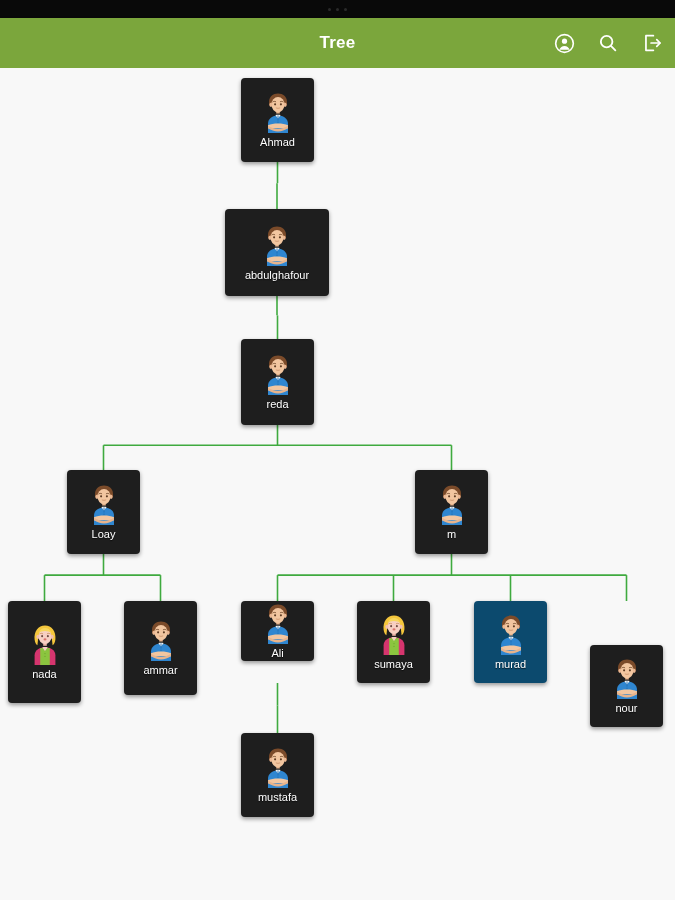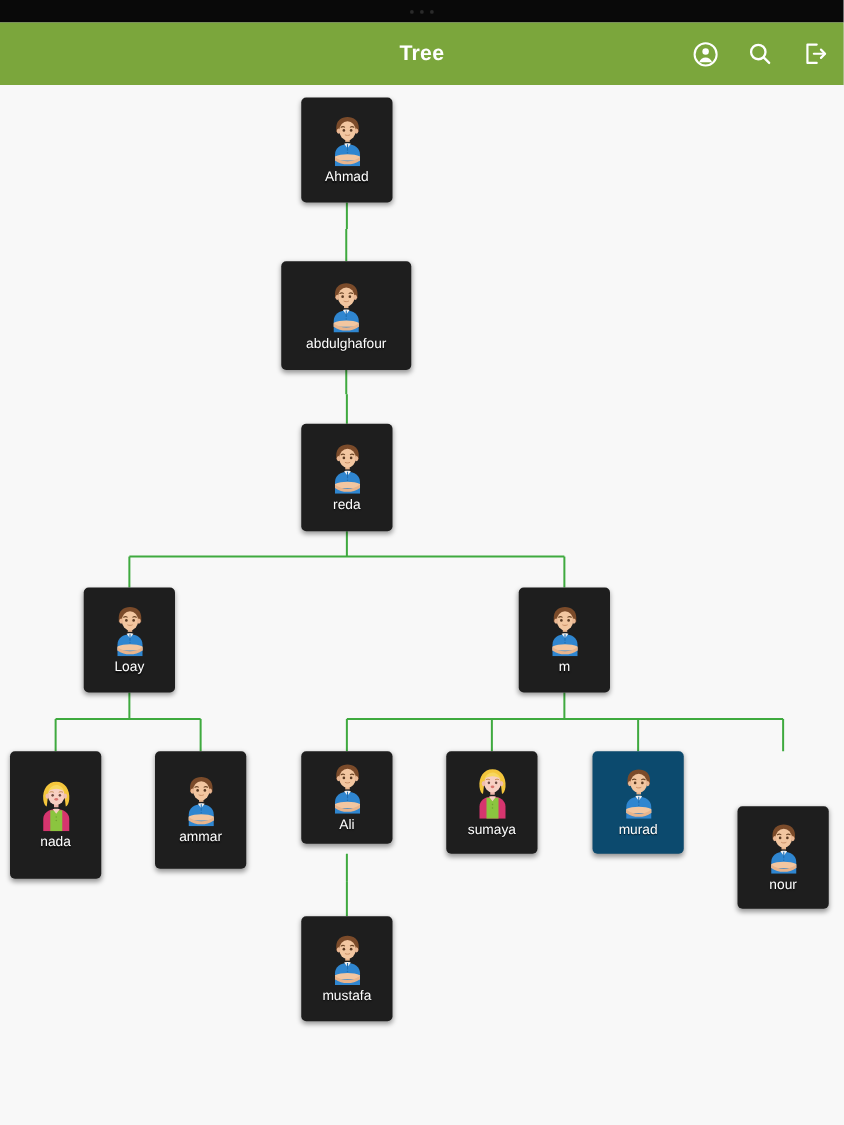--- a/index.html
+++ b/index.html
@@ -353,21 +353,21 @@
     <path d="M16.3 25.9L19 29.6l2.7-3.7c-1.8-.35-3.6-.35-5.4 0z" fill="#f2f2f2"></path>
     <path d="M19 26.4v5.2" stroke="#1f6eb2" stroke-width="0.9"></path>
     <circle cx="19" cy="33.2" r="0.62" fill="#1f6eb2"></circle>
     <circle cx="19" cy="35.6" r="0.62" fill="#1f6eb2"></circle>
     <path d="M9 36.2c2.6-1.2 6-1.8 10-1.8s7.4.6 10 1.8v3.1H9z" fill="#f2c6a0"></path>
     <path d="M9 36.6c3 2.3 6.4 3.4 10 3.4s7-1.1 10-3.4v2.7c-3 2.1-6.3 3.1-10 3.1s-7-1-10-3.1z" fill="#e8b48c"></path>
   </svg>
           </div>
           <div class="label" style="color: rgb(255, 255, 255);">ammar</div>
         </div>
-        <div class="node" style="left: 241px; top: 533px; width: 73px; height: 74px; background: rgb(30, 30, 30);">
+        <div class="node" style="left: 241px; top: 533px; width: 73px; height: 60px; background: rgb(30, 30, 30);">
           <div class="avatar">
             <svg viewBox="0 0 38 44" width="38" height="44">
     <path d="M10 13c0-5.2 4-8.4 9-8.4s9 3.2 9 8.4v3.6H10z" fill="#7b4b2a"></path>
     <path d="M11.6 13.6c2.6-1.4 4.6-3.4 5.4-5 1.8 2.4 5 4.2 9.4 4.6l.4 3.2H11.6z" fill="#8d5a33"></path>
     <rect x="17.2" y="19.5" width="3.6" height="5" fill="#e8b48c"></rect>
     <ellipse cx="19" cy="15.6" rx="6.6" ry="7.6" fill="#f2c6a0"></ellipse>
     <ellipse cx="11.9" cy="15.8" rx="1.5" ry="2.1" fill="#eab894"></ellipse>
     <ellipse cx="26.1" cy="15.8" rx="1.5" ry="2.1" fill="#eab894"></ellipse>
     <ellipse cx="16.1" cy="15.3" rx="1.05" ry="1.15" fill="#5b3a22"></ellipse>
     <ellipse cx="21.9" cy="15.3" rx="1.05" ry="1.15" fill="#5b3a22"></ellipse>

